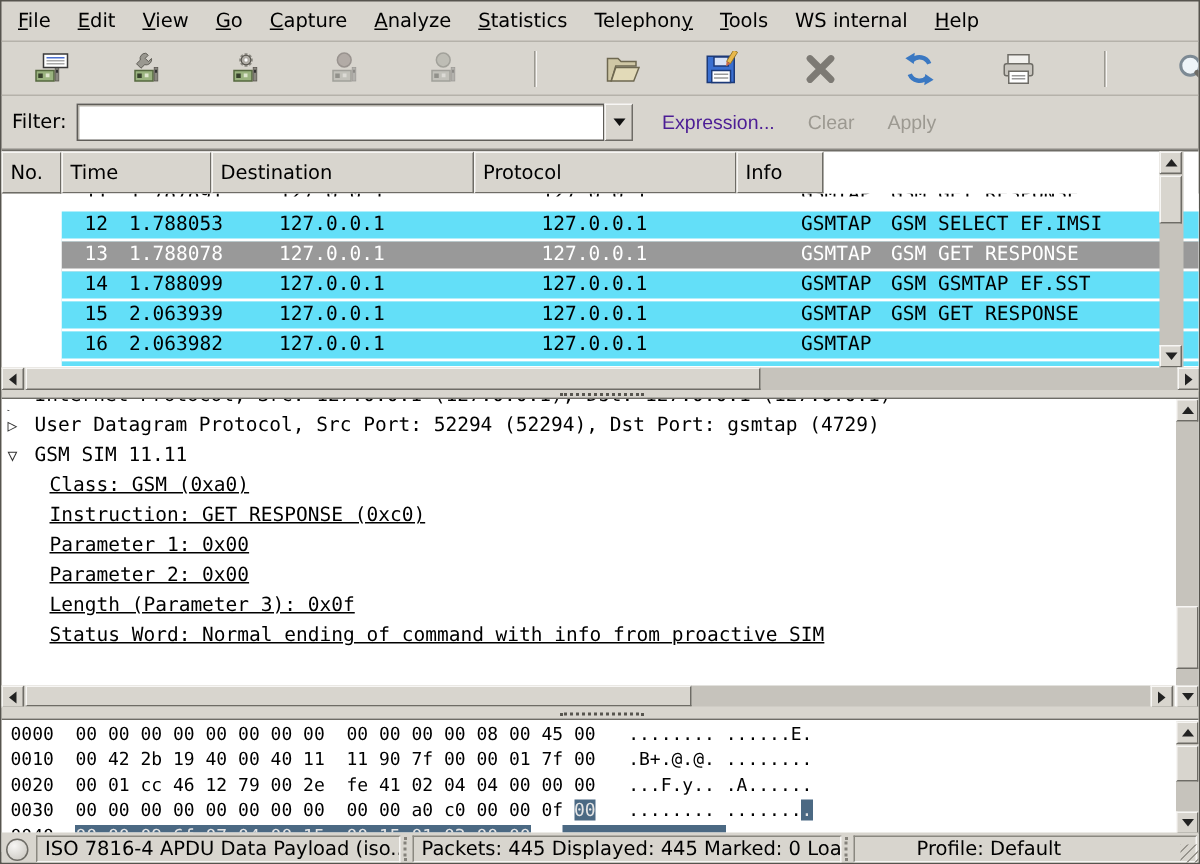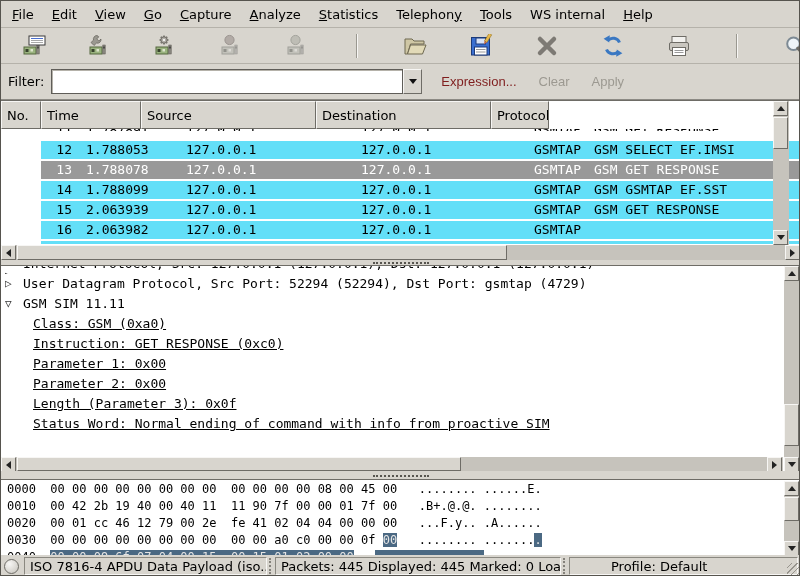--- a/index.html
+++ b/index.html
@@ -25,21 +25,21 @@
   
   .filterbar{position:absolute;left:0;top:63px;width:100%;height:36px;display:flex;align-items:center;
              padding:0 7px;border-bottom:1px solid #8c8a84;}
   .flabel{margin-right:7px;}
   .combo{display:flex;height:25px;}
   .fentry{width:352px;height:25px;border:1px solid #5f5d58;box-shadow:inset 1px 1px 0 #b5b2aa;
           background:#fff;padding:0 4px;font:13px "DejaVu Sans","Liberation Sans",sans-serif;outline:none;}
   .fdrop{width:19px;height:25px;background:#d8d5ce;border:1px solid;padding:0;
          border-color:#f7f6f4 #6e6c66 #6e6c66 #f7f6f4;display:flex;align-items:center;justify-content:center;}
   .caret{width:0;height:0;border-left:4px solid transparent;border-right:4px solid transparent;border-top:5px solid #111;}
-  .flat{background:none;border:none;font-size:13px;margin-left:16px;padding:2px 3px;color:#7f1d1d;}
+  .flat{background:none;border:none;font-size:13px;margin-left:16px;padding:2px 3px;color:#4c1d95;}
   .flat.disabled{color:#9c9991;}
   
   .plist{position:absolute;left:0;top:99px;width:800px;height:160px;background:#fff;border-top:1px solid #6e6c66;}
   .phead{position:absolute;left:0;top:0;width:772px;height:28px;display:grid;
          grid-template-columns:40px 100px 175px 175px 58px 1fr;}
   .hcell{background:#d8d5ce;border:1px solid;border-color:#f7f6f4 #6e6c66 #6e6c66 #f7f6f4;
          display:flex;align-items:center;padding-left:5px;overflow:hidden;white-space:nowrap;}
   .prows{position:absolute;left:0;top:28px;width:772px;height:116px;background:#fff;overflow:hidden;
          font-family:"DejaVu Sans Mono","Liberation Mono",monospace;font-size:13px;margin-left:40px;}
   .prow{display:grid;grid-template-columns:40px 100px 175px 175px 58px 1fr;height:20px;
@@ -350,23 +350,23 @@
     </div>
     <button class="flat">Expression...</button>
     <button class="flat disabled">Clear</button>
     <button class="flat disabled">Apply</button>
   </div>
 
   <div class="plist">
     <div class="phead" id="phead">
         <div class="hcell">No.</div>
         <div class="hcell">Time</div>
-        <div class="hcell">Source</div>
         <div class="hcell">Destination</div>
         <div class="hcell">Protocol</div>
+        <div class="hcell">Info</div>
       </div>
     <div class="prows" id="prows">
         <div class="prow clipped">
           <div class="pc pc-no">11</div>
           <div class="pc pc-time">1.787891</div>
           <div class="pc pc-source">127.0.0.1</div>
           <div class="pc pc-destination">127.0.0.1</div>
           <div class="pc pc-protocol">GSMTAP</div>
           <div class="pc pc-info">GSM GET RESPONSE</div>
         </div>

